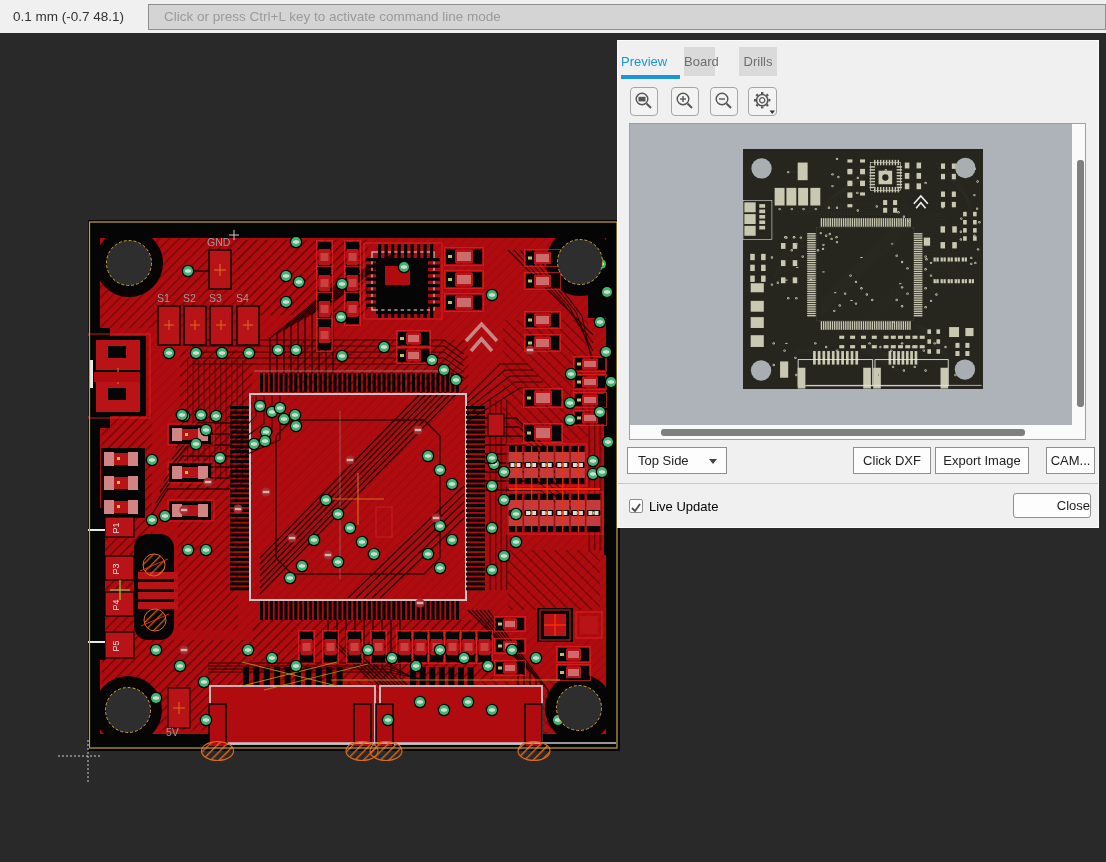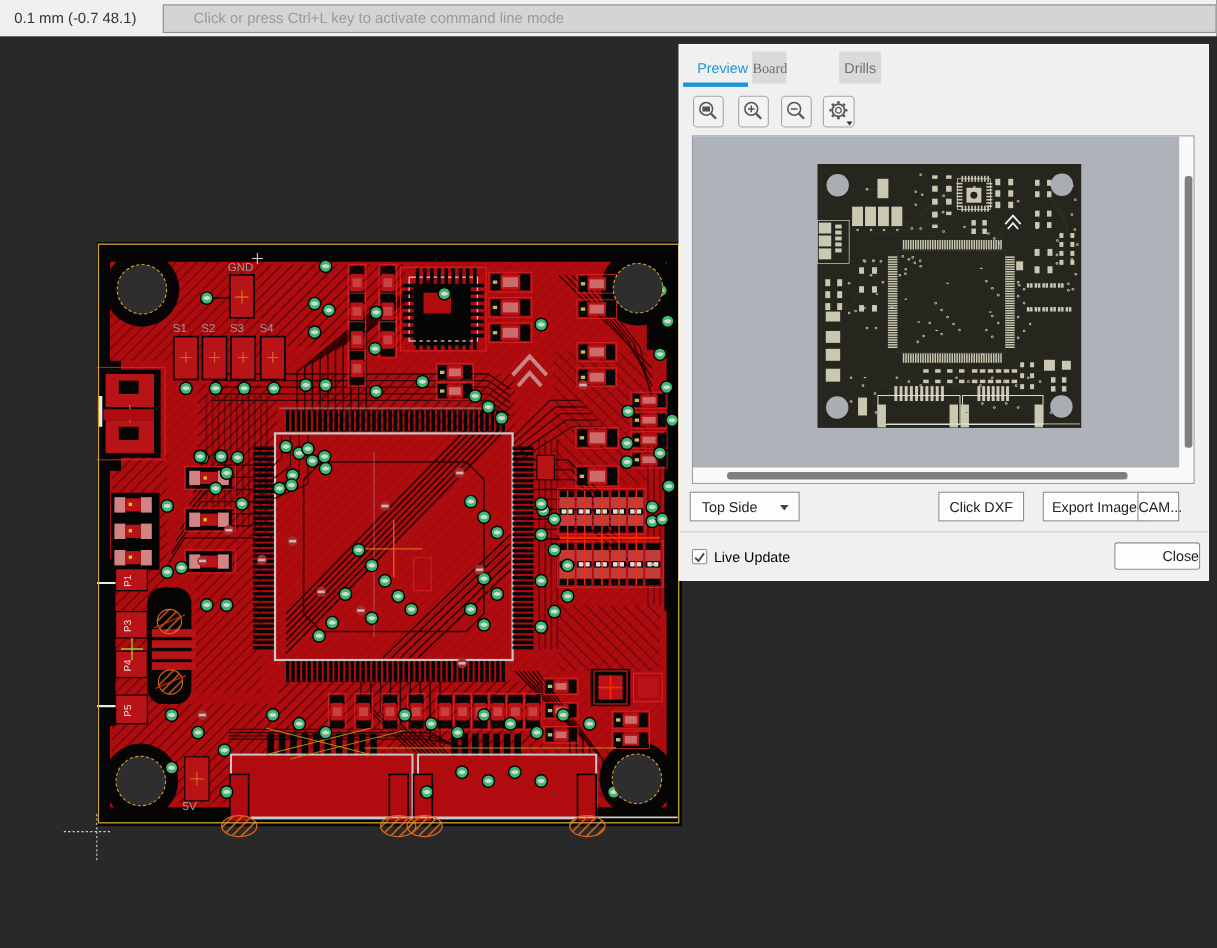--- a/index.html
+++ b/index.html
@@ -1,28 +1,28 @@
 <!DOCTYPE html>
 <html><head><meta charset="utf-8"><style>
 * { margin:0; padding:0; box-sizing:border-box; }
 html,body { width:1106px; height:862px; overflow:hidden; background:#29292a;
   font-family:"Liberation Sans", sans-serif; }
 .abs { position:absolute; }
 #topbar { position:absolute; left:0; top:0; width:1106px; height:33px; background:#f0f0f0; }
 #coord { position:absolute; left:13px; top:9px; font-size:13.5px; color:#333;text-align:center; }
 #cmd { position:absolute; left:148px; top:4px; width:958px; height:26px; background:#d4d4d4;
-  border:1px solid #8f8f8f; font-size:13.5px; color:#9a9a9a; line-height:24px; padding-left:27px;
+  border:1px solid #8f8f8f; font-size:13.5px; color:#9a9a9a; line-height:24px; padding-left:15px;
   white-space:nowrap; }
 #boardwrap { position:absolute; left:88px; top:220px; width:532px; height:546px; }
 #dlg { position:absolute; left:617px; top:40px; width:482px; height:488px; background:#f0f0f0;
   border:1px solid #fbfbfb; }
 .tab { position:absolute; top:6px; height:29px; font-size:13px; color:#6f6f6f; text-align:center;
   line-height:29px; background:#dadada; }
 #tabprev { position:absolute; left:3px; top:6px; width:59px; height:29px; font-size:13px;
-  color:#1b97d8; text-align:right; line-height:29px; }
+  color:#1b97d8; text-align:left; line-height:29px; }
 #tabline { position:absolute; left:3px; top:34px; width:59px; height:3.5px; background:#1b97d8; }
 .tbtn { position:absolute; top:46px; width:28px; height:29px; border:1px solid #a6a6a6;
   border-radius:4px; background:#f3f3f3; }
 #panel { position:absolute; left:11px; top:82px; width:457px; height:317px; border:1px solid #9aa0a5;
   background:#fafafa; }
 #gray { position:absolute; left:0; top:0; width:442px; height:301px; background:#adb3b8; }
 #vthumb { position:absolute; left:447px; top:36px; width:7px; height:247px; background:#7f7f7f; border-radius:3px; }
 #hthumb { position:absolute; left:31px; top:305px; width:364px; height:7px; background:#7f7f7f; border-radius:3px; }
 .btn { position:absolute; top:406px; height:27px; border:1px solid #8f8f8f; border-radius:0;
   background:#fdfdfd; font-size:13px; color:#222; text-align:center; line-height:25px; }
@@ -1248,22 +1248,22 @@
 <rect x="1.5" y="2" width="527.5" height="526" fill="none" stroke="#c9a236" stroke-width="1.2"></rect>
 </svg>
 </div>
 <svg class="abs" style="left:50px;top:735px" width="60" height="50">
 <line x1="8" y1="21" x2="50" y2="21" stroke="#cfcfcf" stroke-width="1" stroke-dasharray="2,2"></line>
 <line x1="38" y1="5" x2="38" y2="47" stroke="#cfcfcf" stroke-width="1" stroke-dasharray="2,2"></line>
 </svg>
 <div id="dlg">
   <div id="tabprev">Preview</div>
     <div id="tabline"></div>
-  <div class="tab" style="left:66px;width:31px;font-family:Liberation Serif, serif;">Board</div>
-  <div class="tab" style="left:121px;width:38px;margin-left:24px;">Drills</div>
+  <div class="tab" style="left:66px;width:31px;">Board</div>
+  <div class="tab" style="left:121px;width:38px;">Drills</div>
   <div class="tbtn" style="left:12px;">
     <svg width="26" height="27" viewBox="0 0 26 27">
         <circle cx="11" cy="11" r="5.8" fill="none" stroke="#555" stroke-width="1.4"></circle>
         <line x1="15.5" y1="15.5" x2="20" y2="20" stroke="#555" stroke-width="2"></line>
         <rect x="7.5" y="8.8" width="7" height="4.6" fill="#555"></rect>
       </svg>
   </div>
   <div class="tbtn" style="left:53px;">
     <svg width="26" height="27" viewBox="0 0 26 27">
         <circle cx="11" cy="11" r="5.8" fill="none" stroke="#555" stroke-width="1.4"></circle>
@@ -1956,20 +1956,20 @@
     </svg>
     <div id="vthumb"></div>
     <div id="hthumb"></div>
   </div>
   <div class="btn" style="left:9px;width:100px;text-align:left;padding-left:10px;">Top Side
     <svg class="abs" style="right:8px;top:11px" width="9" height="6">
         <path d="M0 0 l8 0 l-4 5 z" fill="#444"></path>
       </svg>
   </div>
   <div class="btn" style="left:235px;width:78px;">Click DXF</div>
-  <div class="btn" style="left:330px;width:94px;">Export Image</div>
-  <div class="btn" style="left:416px;width:38px;">CAM...</div>
+  <div class="btn" style="left:317px;width:94px;">Export Image</div>
+  <div class="btn" style="left:428px;width:49px;">CAM...</div>
   <div id="sep"></div>
   <div id="cb"><svg width="12" height="12">
         <path d="M2 6 l3 3 l5 -7" fill="none" stroke="#4b4b4b" stroke-width="1.8"></path>
       </svg></div>
   <div id="lu">Live Update</div>
   <div id="close">Close</div>
 </div>
 </body></html>

